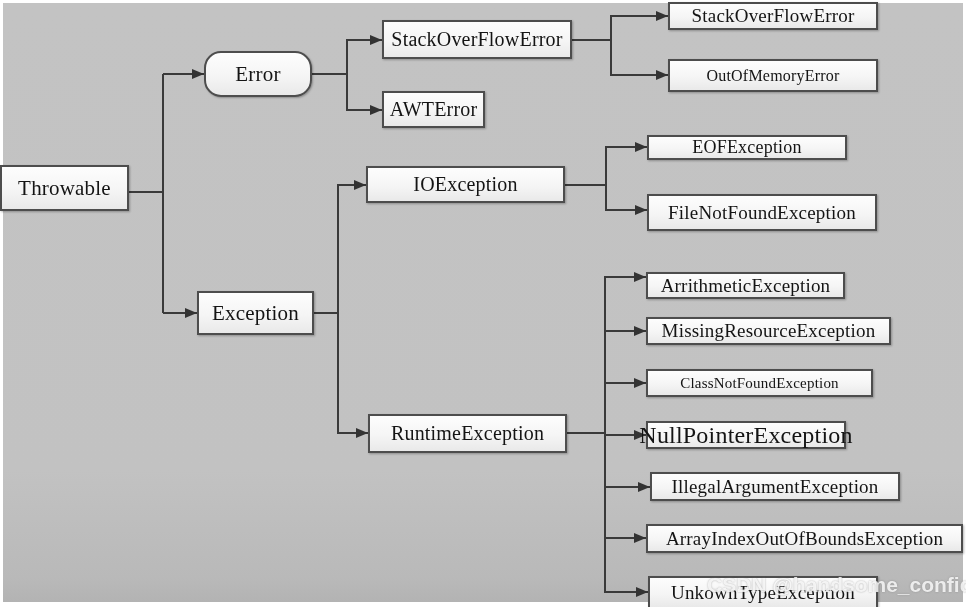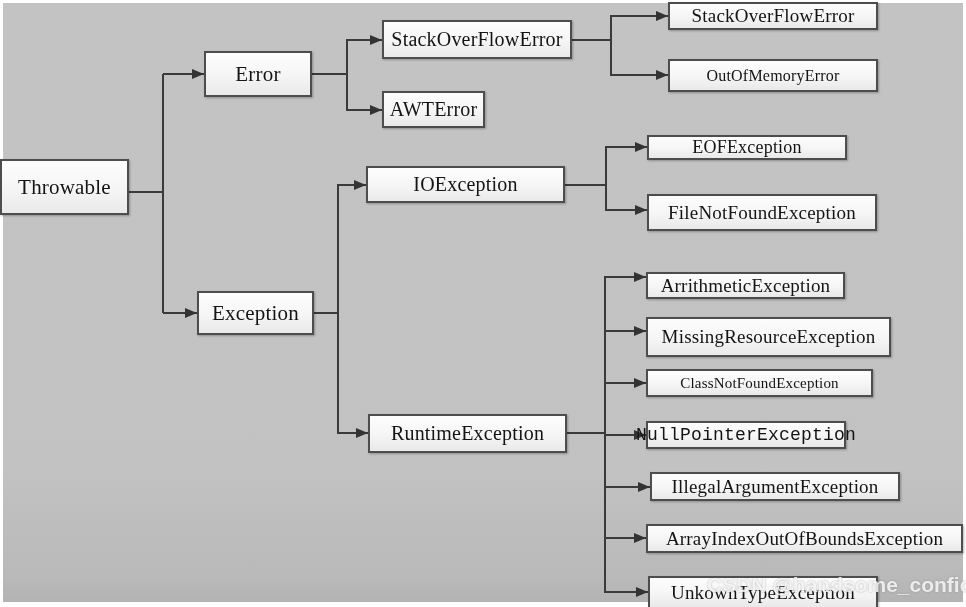--- a/index.html
+++ b/index.html
@@ -94,34 +94,34 @@
       <polyline points="605,277 646,277" marker-end="url(#arrowhead)"></polyline>
       <polyline points="605,331 646,331" marker-end="url(#arrowhead)"></polyline>
       <polyline points="605,383 646,383" marker-end="url(#arrowhead)"></polyline>
       <polyline points="605,435 646,435" marker-end="url(#arrowhead)"></polyline>
       <polyline points="605,487 650,487" marker-end="url(#arrowhead)"></polyline>
       <polyline points="605,538 646,538" marker-end="url(#arrowhead)"></polyline>
       <polyline points="605,592 648,592" marker-end="url(#arrowhead)"></polyline>
     </svg>
 
   <div id="nodes">
-      <div class="node" style="left: 0px; top: 159px; width: 129px; height: 56px; font-size: 21px;">Throwable</div>
-      <div class="node" style="left: 204px; top: 51px; width: 108px; height: 46px; font-size: 21px;">Error</div>
+      <div class="node" style="left: 0px; top: 165px; width: 129px; height: 46px; font-size: 21px;">Throwable</div>
+      <div class="node" style="left: 204px; top: 51px; width: 108px; height: 46px; font-size: 21px; border-radius: 17px;">Error</div>
       <div class="node" style="left: 197px; top: 291px; width: 117px; height: 44px; font-size: 21px;">Exception</div>
       <div class="node" style="left: 382px; top: 20px; width: 190px; height: 39px; font-size: 20px;">StackOverFlowError</div>
       <div class="node" style="left: 382px; top: 91px; width: 103px; height: 37px; font-size: 20px;">AWTError</div>
       <div class="node" style="left: 668px; top: 2px; width: 210px; height: 28px; font-size: 19px;">StackOverFlowError</div>
       <div class="node" style="left: 668px; top: 59px; width: 210px; height: 33px; font-size: 16px;">OutOfMemoryError</div>
       <div class="node" style="left: 366px; top: 166px; width: 199px; height: 37px; font-size: 20px;">IOException</div>
       <div class="node" style="left: 368px; top: 414px; width: 199px; height: 39px; font-size: 20px;">RuntimeException</div>
       <div class="node" style="left: 647px; top: 135px; width: 200px; height: 25px; font-size: 18px;">EOFException</div>
       <div class="node" style="left: 647px; top: 194px; width: 230px; height: 37px; font-size: 19px;">FileNotFoundException</div>
       <div class="node" style="left: 646px; top: 264px; width: 199px; height: 27px; font-size: 19px; margin-top: 8px;">ArrithmeticException</div>
-      <div class="node" style="left: 646px; top: 317px; width: 245px; height: 40px; font-size: 19px;">MissingResourceException</div>
+      <div class="node" style="left: 646px; top: 317px; width: 245px; height: 28px; font-size: 19px;">MissingResourceException</div>
       <div class="node" style="left: 646px; top: 369px; width: 227px; height: 28px; font-size: 15px;">ClassNotFoundException</div>
-      <div class="node" style="left: 646px; top: 421px; width: 200px; height: 28px; font-size: 18px; font-family: Liberation Mono, monospace;">NullPointerException</div>
+      <div class="node" style="left: 646px; top: 421px; width: 200px; height: 28px; font-size: 24px;">NullPointerException</div>
       <div class="node" style="left: 650px; top: 472px; width: 250px; height: 29px; font-size: 19px;">IllegalArgumentException</div>
       <div class="node" style="left: 646px; top: 524px; width: 317px; height: 29px; font-size: 19px;">ArrayIndexOutOfBoundsException</div>
       <div class="node" style="left: 648px; top: 576px; width: 230px; height: 33px; font-size: 19px;">UnkownTypeException</div>
     </div>
 
   <div class="watermark">CSDN @handsome_confide</div>
 </div>
 
 </body></html>

